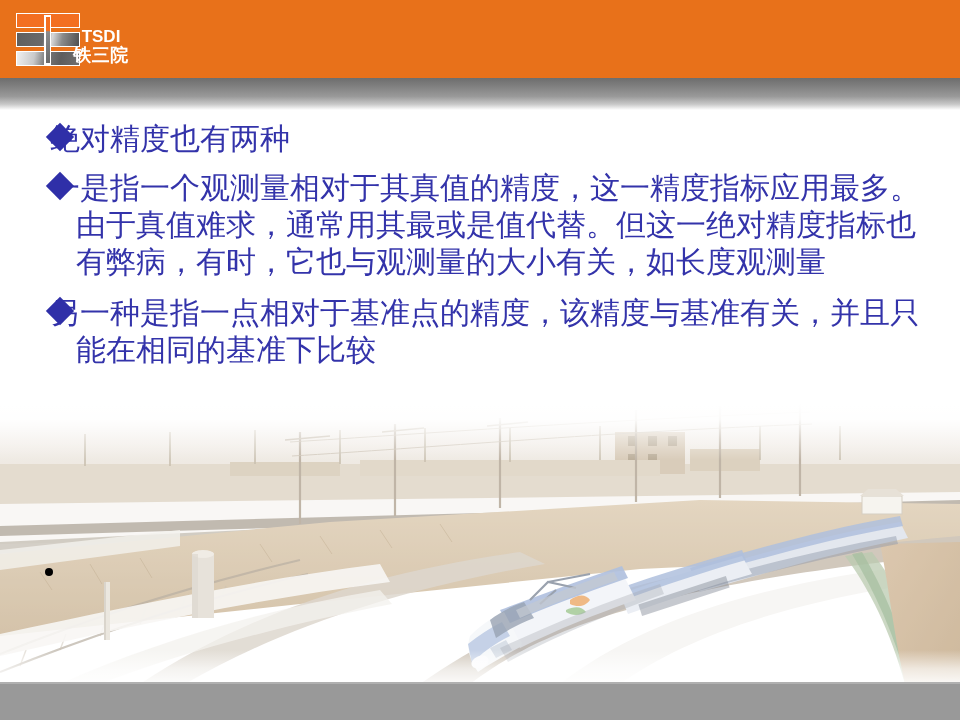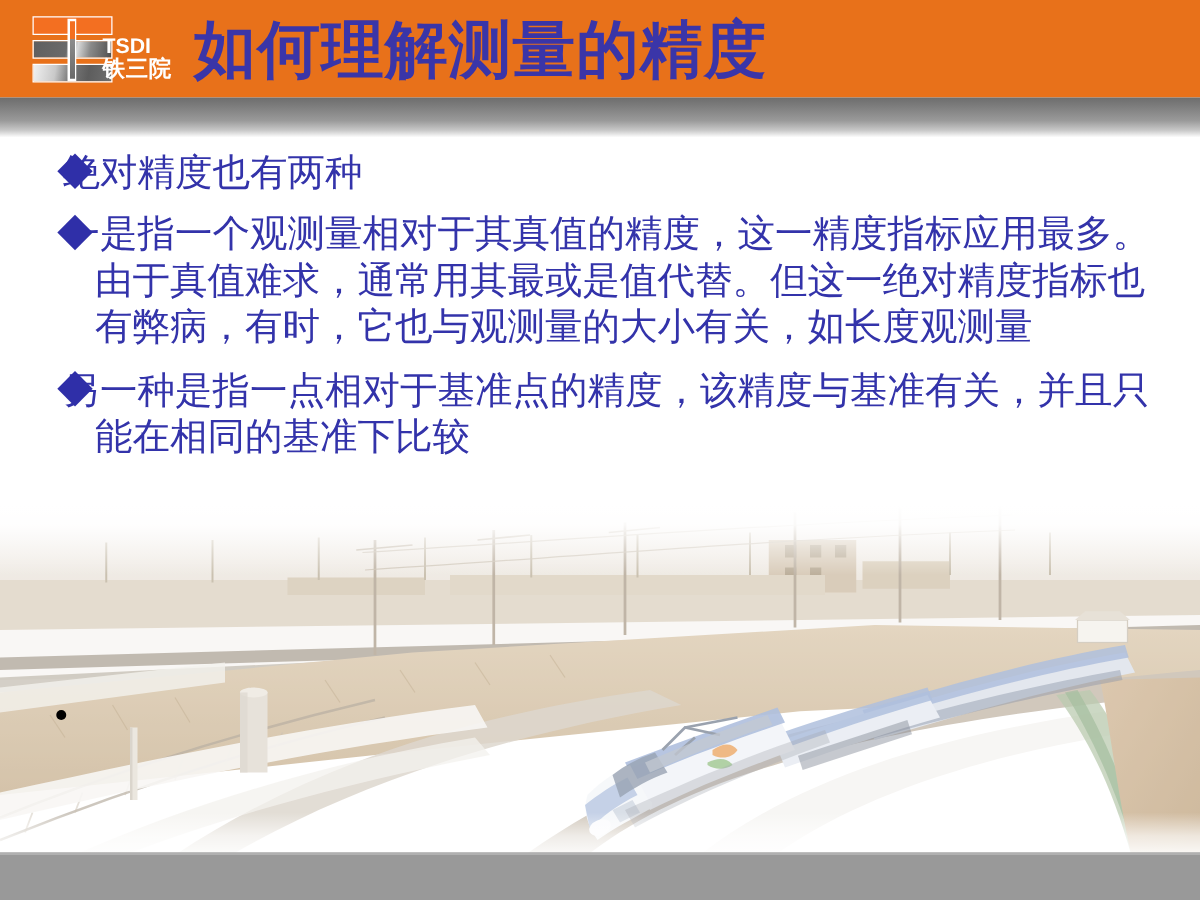--- a/index.html
+++ b/index.html
@@ -30,23 +30,24 @@
     position: absolute;
     left: 0; top: 78px;
     width: 960px;
     height: 32px;
     background: linear-gradient(to bottom, #6d6d6d 0%, #7d7d7d 22%, #9a9a9a 58%, #c8c8c8 82%, #ffffff 100%);
   }
 
   
   .logo {
     position: absolute;
-    left: 24px; top: 11px;
+    left: 14px; top: 11px;
     width: 112px;
     height: 60px;
+    text-align: center;
   }
   .logo-mark {
     position: absolute;
     left: 0; top: 0;
     width: 68px; height: 60px;
   }
   .lm-row {
     position: absolute;
     left: 2px;
     width: 64px;
@@ -215,21 +216,20 @@
       <div class="lm-row bot"></div>
       <div class="lm-stem"></div>
       <div class="lm-stem-in"></div>
     </div>
     <div class="logo-text">
       <div class="logo-tsdi">TSDI</div>
       <div class="logo-cn">铁三院</div>
     </div>
   </div>
 
-  <div class="title">如何理解测量的精度</div>
 
   <div class="body-area">
 
     <div class="para p1">
       <span class="dia"></span>
       <span class="txt">绝对精度也有两种</span>
     </div>
 
     <div class="para p2">
       <span class="dia"></span>

